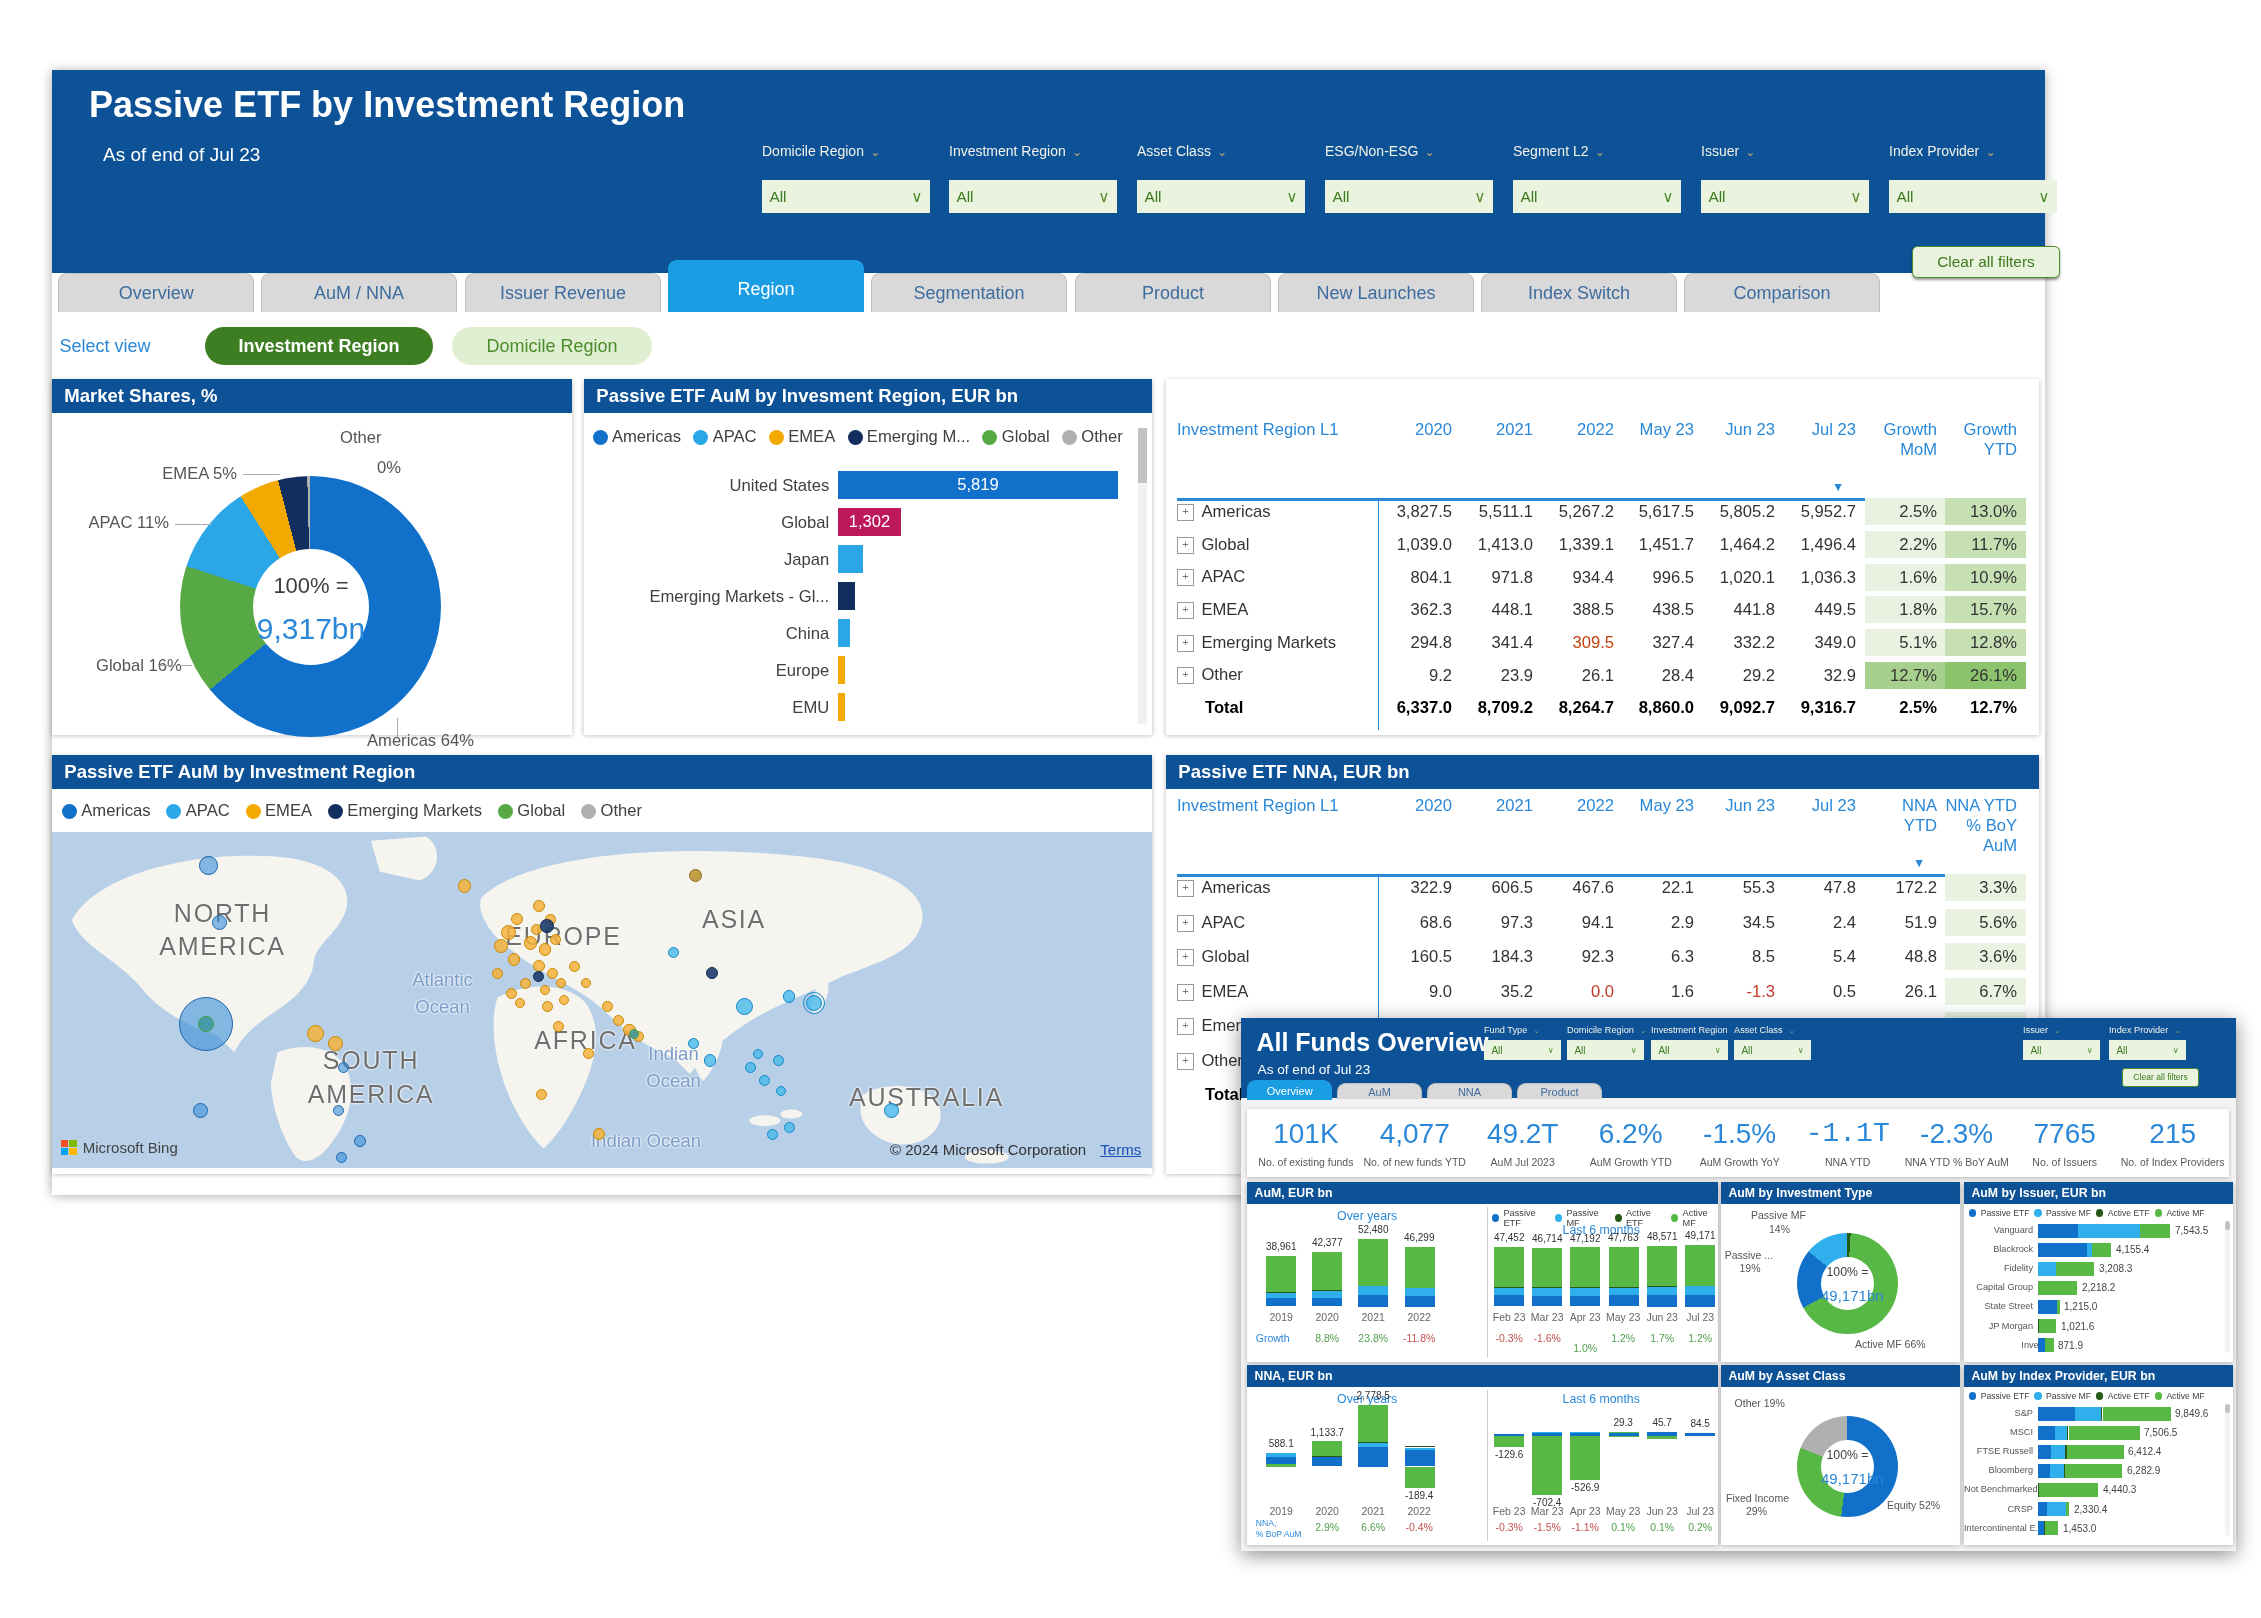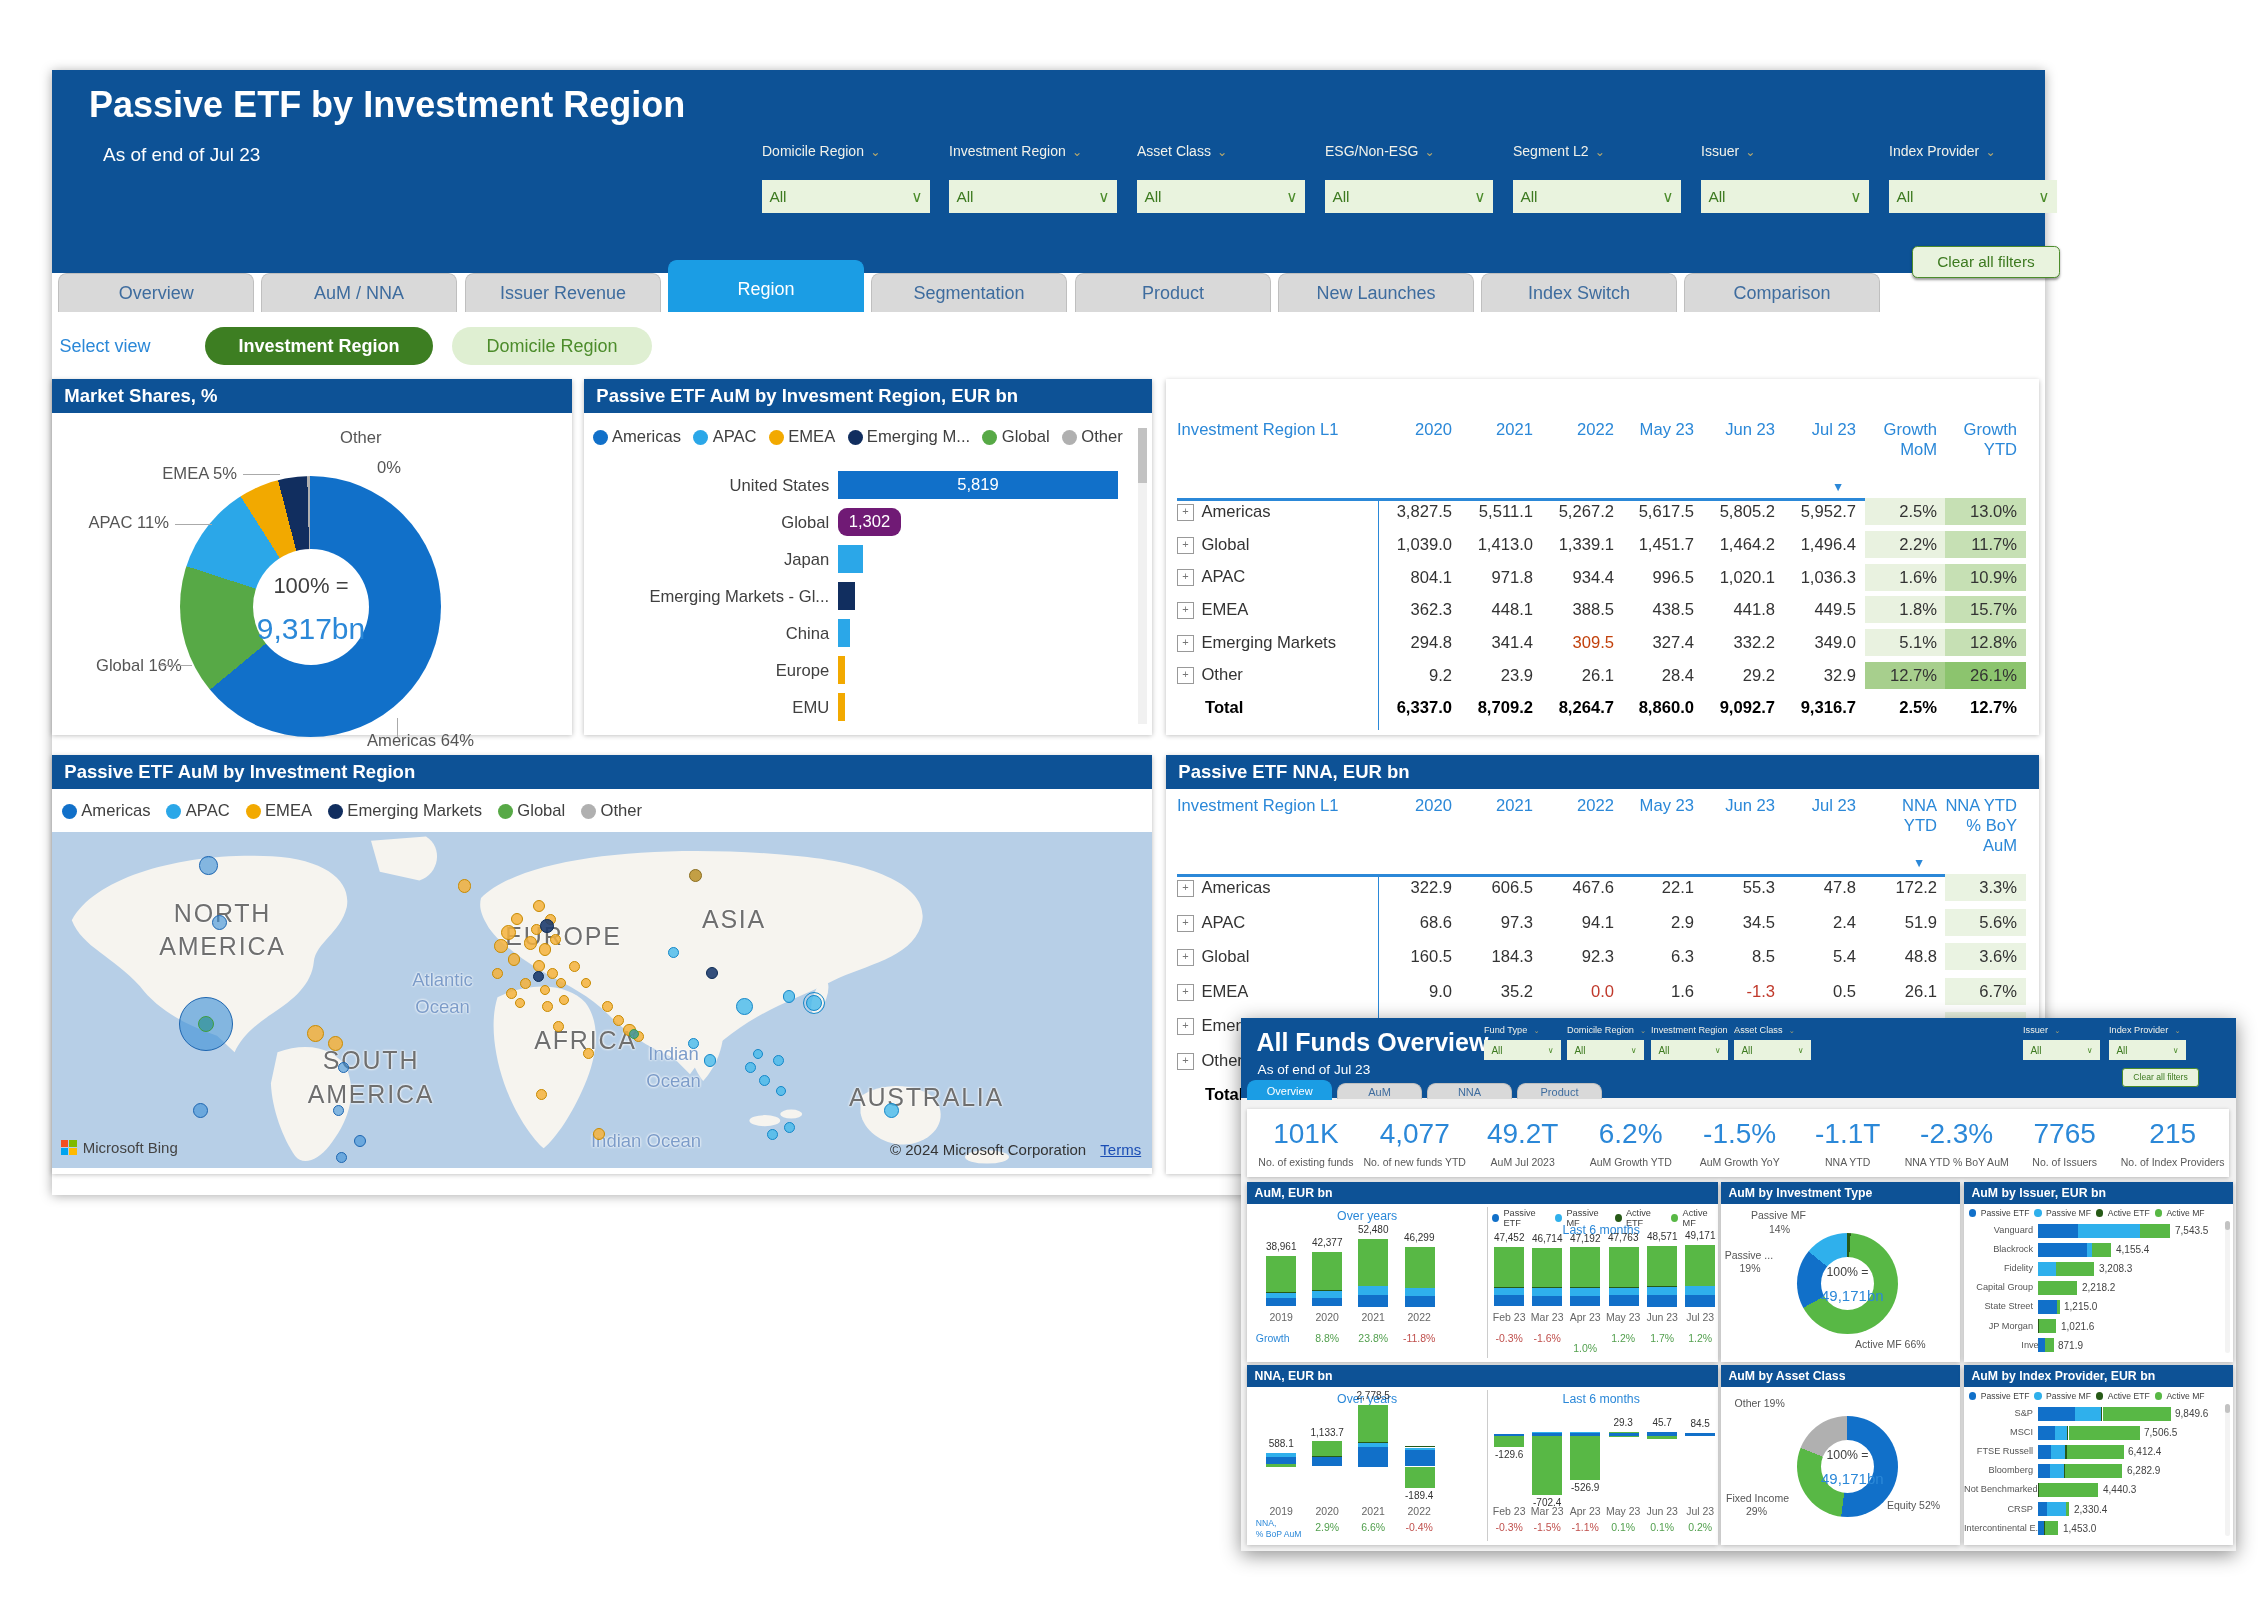--- a/index.html
+++ b/index.html
@@ -152,21 +152,21 @@
           <span style="display:flex;align-items:center;gap:4.3px;cursor:pointer;">
     <span class="dot" style="width:15px;height:15px;background:#B0B0B0;"></span>
     <span class="lbl">Other</span>
           </span>
         </div>
         <div class="abs" style="left:6.2px;top:97px;width:239px;text-align:right;font-size:16.6px;color:#404040;">United States</div>
         <div class="abs" style="left:254px;top:92px;width:280px;height:28px;background:#1170C9;cursor:pointer;">
           <span style="display:block;text-align:center;color:#fff;font-size:16.6px;line-height:28px;">5,819</span>
         </div>
         <div class="abs" style="left:6.2px;top:134px;width:239px;text-align:right;font-size:16.6px;color:#404040;">Global</div>
-        <div class="abs" style="left:254px;top:129px;width:63px;height:28px;background:#701a75;cursor:pointer;border-radius:9px;">
+        <div class="abs" style="left:254px;top:129px;width:63px;height:28px;background:#be185d;cursor:pointer;">
           <span style="display:block;text-align:center;color:#fff;font-size:16.6px;line-height:28px;">1,302</span>
         </div>
         <div class="abs" style="left:6.2px;top:171px;width:239px;text-align:right;font-size:16.6px;color:#404040;">Japan</div>
         <div class="abs" style="left:254px;top:166px;width:25px;height:28px;background:#2BA7E8;cursor:pointer;"></div>
         <div class="abs" style="left:6.2px;top:208px;width:239px;text-align:right;font-size:16.6px;color:#404040;">Emerging Markets - Gl...</div>
         <div class="abs" style="left:254px;top:203px;width:16.6px;height:28px;background:#112E5F;cursor:pointer;"></div>
         <div class="abs" style="left:6.2px;top:245px;width:239px;text-align:right;font-size:16.6px;color:#404040;">China</div>
         <div class="abs" style="left:254px;top:240px;width:11.7px;height:28px;background:#2BA7E8;cursor:pointer;"></div>
         <div class="abs" style="left:6.2px;top:282px;width:239px;text-align:right;font-size:16.6px;color:#404040;">Europe</div>
         <div class="abs" style="left:254px;top:277px;width:7.4px;height:28px;background:#F2A900;cursor:pointer;"></div>
@@ -558,21 +558,21 @@
         <div class="abs kpiv" style="left:6.2px;top:8.6px;width:105px;">101K</div>
         <div class="abs kpil" style="left:6.2px;top:47px;width:105px;">No. of existing funds</div>
         <div class="abs kpiv" style="left:115px;top:8.6px;width:105px;">4,077</div>
         <div class="abs kpil" style="left:115px;top:47px;width:105px;">No. of new funds YTD</div>
         <div class="abs kpiv" style="left:223px;top:8.6px;width:105px;">49.2T</div>
         <div class="abs kpil" style="left:223px;top:47px;width:105px;">AuM Jul 2023</div>
         <div class="abs kpiv" style="left:331px;top:8.6px;width:105px;">6.2%</div>
         <div class="abs kpil" style="left:331px;top:47px;width:105px;">AuM Growth YTD</div>
         <div class="abs kpiv" style="left:440px;top:8.6px;width:105px;">-1.5%</div>
         <div class="abs kpil" style="left:440px;top:47px;width:105px;">AuM Growth YoY</div>
-        <div class="abs kpiv" style="left:548px;top:8.6px;width:105px;">-1.1T</div>
+        <div class="abs kpiv" style="left:548px;top:8.6px;width:105px;font-family:Liberation Mono, monospace;">-1.1T</div>
         <div class="abs kpil" style="left:548px;top:47px;width:105px;">NNA YTD</div>
         <div class="abs kpiv" style="left:657px;top:8.6px;width:105px;">-2.3%</div>
         <div class="abs kpil" style="left:657px;top:47px;width:105px;">NNA YTD % BoY AuM</div>
         <div class="abs kpiv" style="left:765px;top:8.6px;width:105px;">7765</div>
         <div class="abs kpil" style="left:765px;top:47px;width:105px;">No. of Issuers</div>
         <div class="abs kpiv" style="left:873px;top:8.6px;width:105px;">215</div>
         <div class="abs kpil" style="left:873px;top:47px;width:105px;">No. of Index Providers</div>
       </div>
     <div class="panel" id="ov-a" style="left:6.2px;top:164px;width:471px;height:180px;">
         <div class="ptitle sm">AuM, EUR bn</div>

